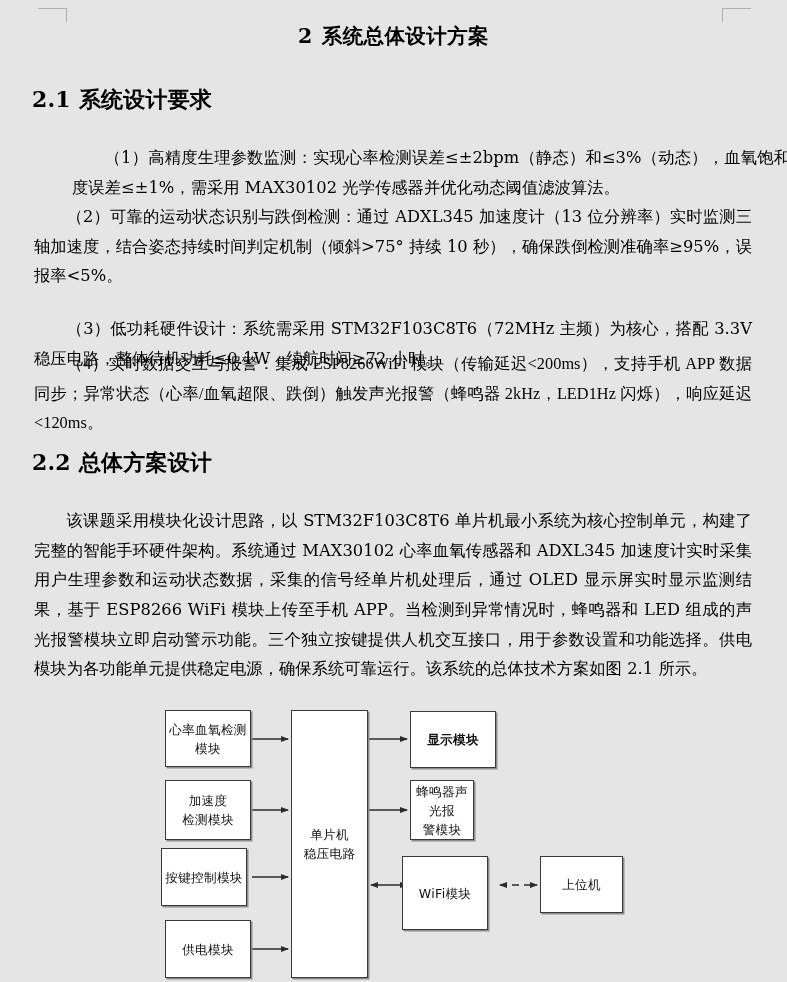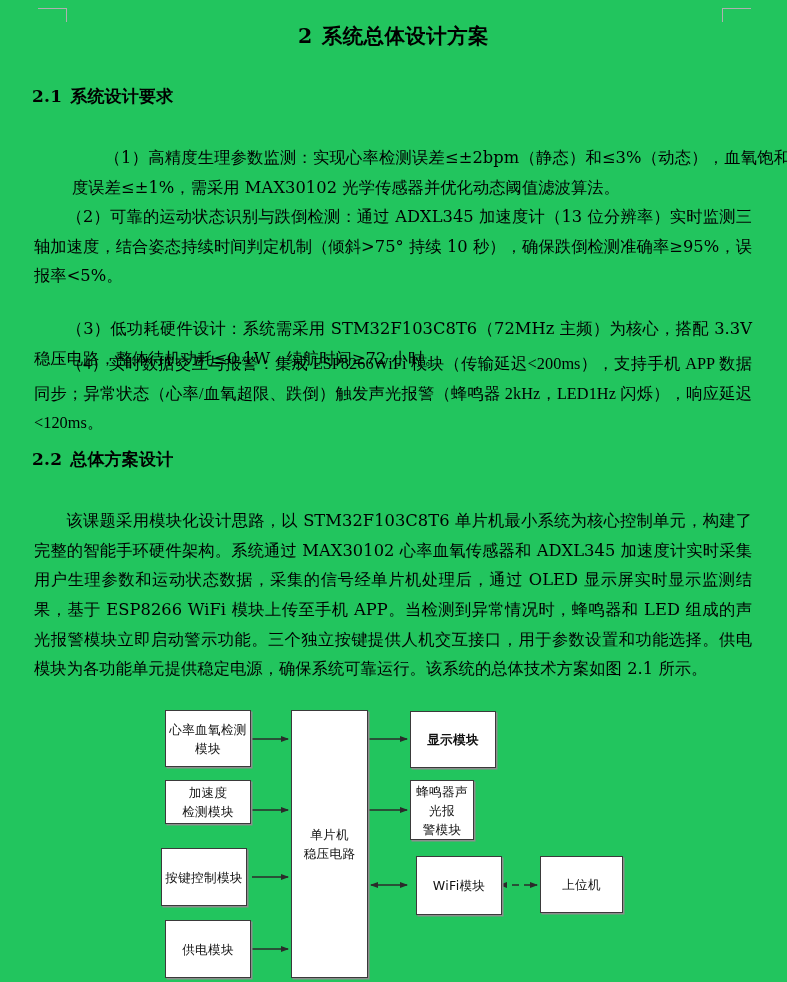--- a/index.html
+++ b/index.html
@@ -10,21 +10,21 @@
   }
   body {
     font-family: "DejaVu Serif", "Liberation Serif", serif;
     color: #000000;
   }
   #page {
     position: relative;
     width: 787px;
     height: 982px;
     overflow: hidden;
-    background: #22c55e;
+    background: #e5e5e5;
   }
 
   
   .crop-mark {
     position: absolute;
     border-color: #b0b0b0;
     border-style: solid;
     border-width: 0;
   }
   .crop-tl {
@@ -49,21 +49,21 @@
     font-size: 20.5px;
     font-weight: bold;
     letter-spacing: 0.4px;
     font-family: "DejaVu Serif", "Liberation Serif", serif;
   }
   .chapter-title .num { margin-right: 9px; }
 
   .section-heading {
     position: absolute;
     left: 32px;
-    font-size: 17px;
+    font-size: 22px;
     font-weight: bold;
     letter-spacing: 0.2px;
     white-space: nowrap;
   }
   .section-heading .num { margin-right: 8px; }
 
   #sec-2-1 { top: 85px; }
   #sec-2-2 { top: 448px; }
 
   .body-block {
@@ -104,31 +104,31 @@
     font-size: 12.6px;
     line-height: 19px;
     color: #111111;
     letter-spacing: 0.3px;
     box-shadow: 1.5px 1.5px 0 0 #8d8d8d;
   }
   .dbox span { display: block; padding: 0 3px; }
 
   
   #box-hr      { left: 165px; top: 10px;  width: 86px; height: 57px; }
-  #box-accel   { left: 165px; top: 80px;  width: 86px; height: 44px; }
+  #box-accel   { left: 165px; top: 80px;  width: 86px; height: 60px; }
   #box-key     { left: 161px; top: 148px; width: 86px; height: 58px; }
   #box-power   { left: 165px; top: 220px; width: 86px; height: 58px; }
 
   
   #box-mcu     { left: 291px; top: 10px;  width: 77px; height: 268px; }
 
   
   #box-display { left: 410px; top: 11px;  width: 86px; height: 57px; font-weight: bold; }
   #box-buzzer  { left: 410px; top: 80px;  width: 64px; height: 60px; }
-  #box-wifi    { left: 416px; top: 156px; width: 86px; height: 59px; }
+  #box-wifi    { left: 402px; top: 156px; width: 86px; height: 74px; }
   #box-host    { left: 540px; top: 156px; width: 83px; height: 57px; }
 
   .diagram-svg {
     position: absolute;
     left: 0; top: 0;
     width: 787px;
     height: 282px;
     pointer-events: none;
   }
 </style>

